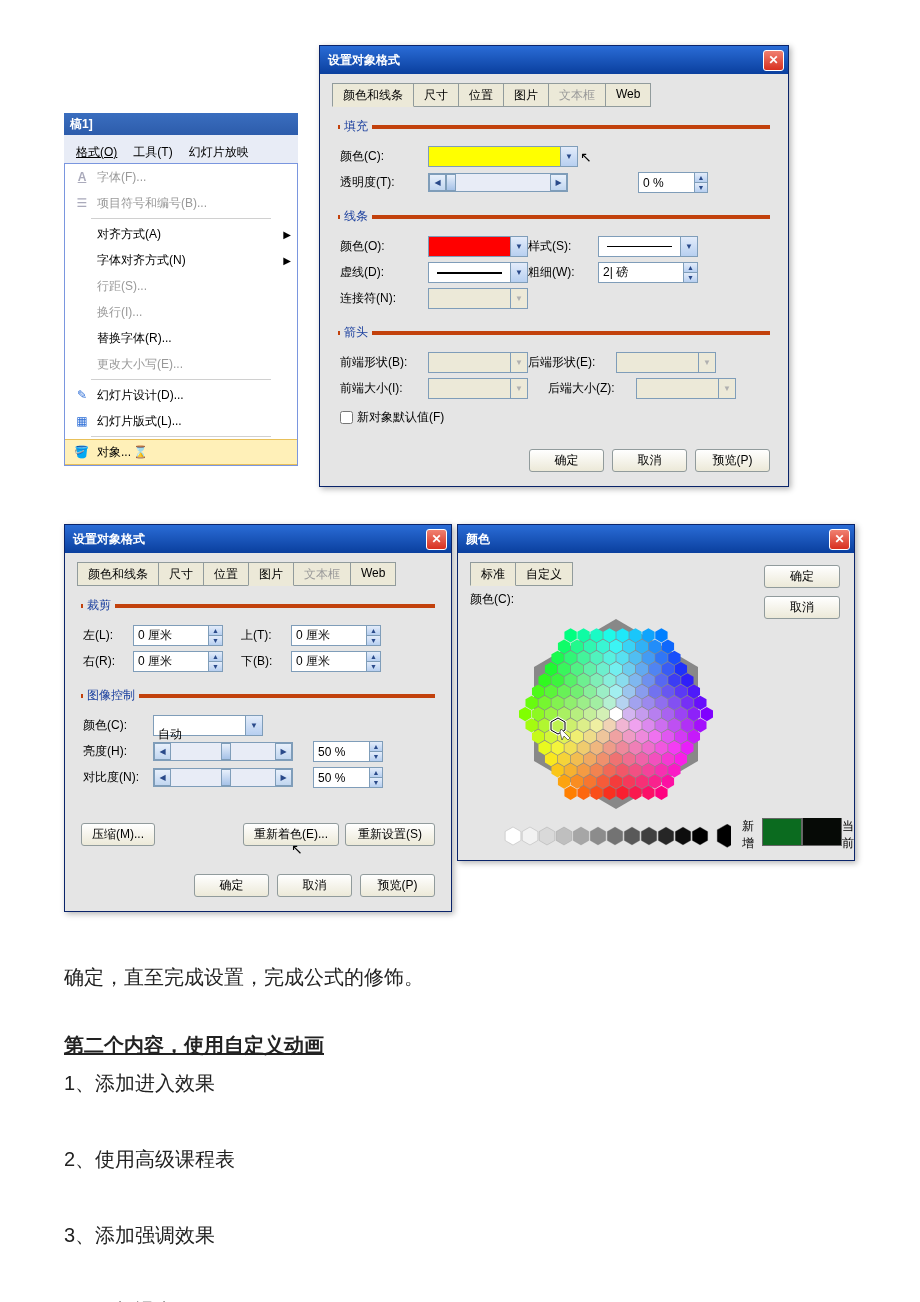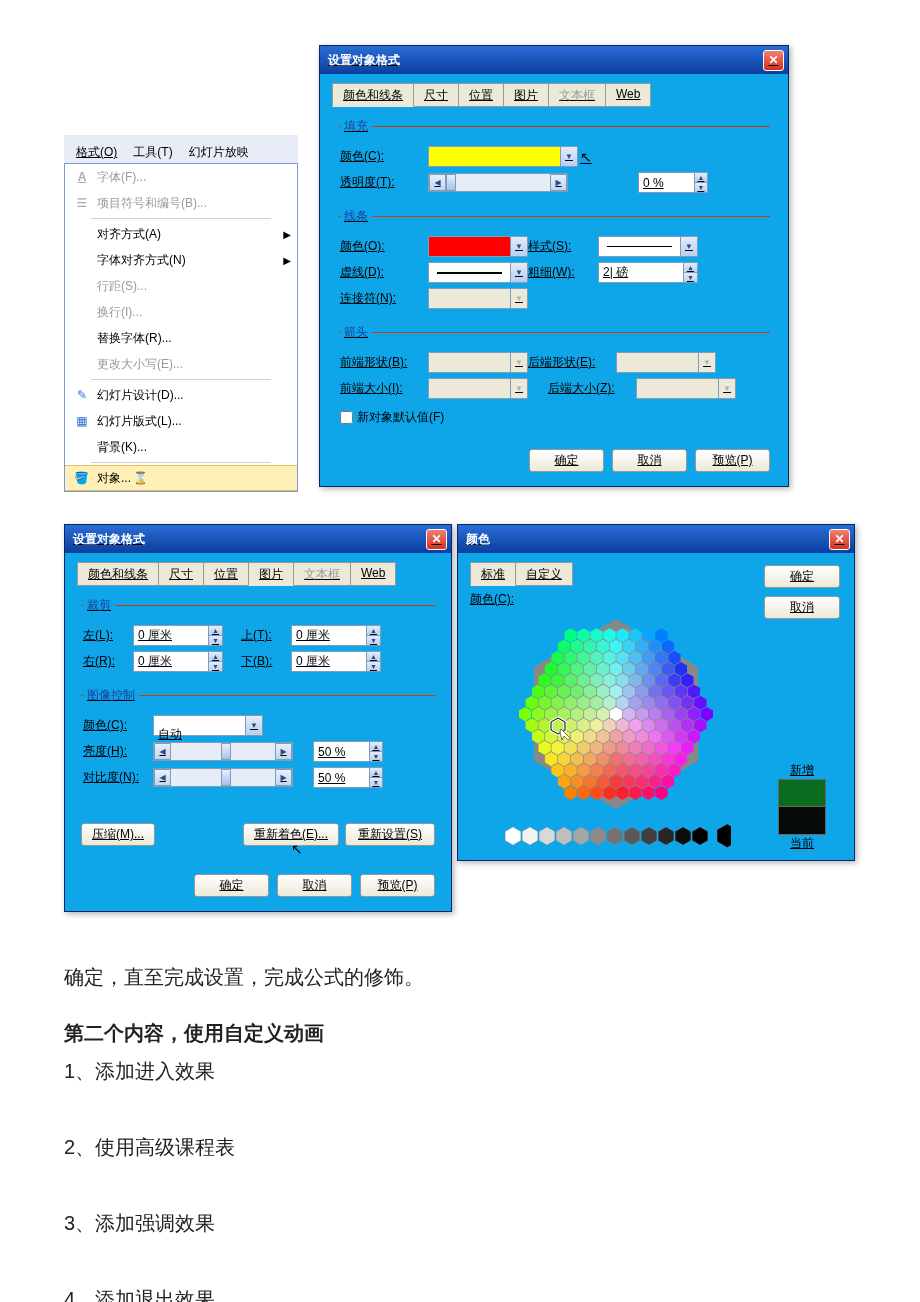--- a/index.html
+++ b/index.html
@@ -10,31 +10,31 @@
 .menubar span { padding: 4px 8px; font-size: 12px; }
 .menulist { position: absolute; left: 64px; top: 163px; width: 234px; background: #fff; border: 1px solid #7a96df; }
 .menulist .mi { display: flex; align-items: center; height: 26px; padding: 0 6px; }
 .menulist .mi .mi-icon { width: 22px; height: 22px; margin-right: 4px; display:flex; align-items:center; justify-content:center; }
 .menulist .mi.disabled { color: #999; }
 .menulist .mi.highlight { background: #fff0b8; border-top: 1px solid #e8c05a; border-bottom: 1px solid #e8c05a; }
 .menulist .mi .sub-arrow { margin-left: auto; font-size: 10px; }
 .menulist hr { border: none; border-top: 1px solid #d0d0d0; margin: 2px 26px; }
 
 
-.dlg { position: absolute; background: #0ea5e9; border: 1px solid #0a246a; box-shadow: 2px 2px 6px rgba(0,0,0,0.3); text-decoration: underline; }
+.dlg { position: absolute; background: #e5e5e5; border: 1px solid #0a246a; box-shadow: 2px 2px 6px rgba(0,0,0,0.3); }
 .dlg .titlebar { height: 28px; background: linear-gradient(#2a6cd6, #0a3f9e); color: #fff; display: flex; align-items: center; padding: 0 4px 0 8px; font-weight: bold; }
 .dlg .titlebar .close-btn { margin-left: auto; width: 21px; height: 21px; background: linear-gradient(#f08070,#d83020); border: 1px solid #fff; border-radius: 3px; display:flex; align-items:center; justify-content:center; color:#fff; font-size:12px; font-weight:bold; }
 .dlg .body { padding: 8px 12px; }
 .tabs { display: flex; margin-bottom: 6px; }
 .tabs .tab { border: 1px solid #919b9c; padding: 3px 10px 2px; margin-right: -1px; background: #ece9d8; position:relative; top:1px; }
 .tabs .tab.active { background: #ece9d8; border-bottom: 1px solid #ece9d8; z-index:1; }
 .tabs .tab.disabled { color: #9a9a9a; }
 .tabpanel { border: 1px solid #919b9c; padding: 8px 10px; }
 
-fieldset.grp { border: none; border-top: 1px solid #c2410c; margin: 4px 0 8px; padding: 6px 2px 2px; }
+fieldset.grp { border: none; border-top: 4px solid #c2410c; margin: 4px 0 8px; padding: 6px 2px 2px; }
 fieldset.grp legend { color: #1a3f9e; font-size: 12px; padding: 0 4px; }
 
 .row { display: flex; align-items: center; margin: 5px 0; }
 .row .lbl { width: 88px; }
 .row .lbl2 { width: 70px; }
 .dropdown { display: inline-flex; align-items: center; border: 1px solid #7f9db9; background: #fff; height: 21px; }
 .dropdown .dd-body { flex: 1; height: 100%; }
 .dropdown .dd-arrow { width: 17px; height: 19px; background: linear-gradient(#e3ecfa,#b7cff0); border-left: 1px solid #7f9db9; display:flex; align-items:center; justify-content:center; color:#2a4a8a; font-size:8px; }
 .swatch-yellow { background: #ffff00; width:100%; height:100%; }
 .swatch-red { background: #ff0000; width:100%; height:100%; }
@@ -57,31 +57,32 @@
 .chk input { margin-right:4px; }
 
 .dd-disabled { background:#ece9d8; }
 .dd-disabled .dd-arrow { background:#ece9d8; color:#b0b0b0; }
 
 
 .hexwrap { width:200px; height:200px; position:relative; margin:6px auto 10px; }
 .hexwrap svg { width:100%; height:100%; }
 .grays { display:flex; justify-content:center; gap:0; margin:4px 0; }
 
-.swatch-stack { display:flex; flex-direction:column; align-items:center; margin-top:6px; }
+.swatch-stack { display:flex; flex-direction:row; align-items:flex-start; margin-top:6px; }
 .swatch-stack .sw { width:48px; height:28px; border:1px solid #666; }
 
 
 .doc { position:absolute; left:64px; top:958px; width:790px; font-size:20px; line-height:1.9; color:#222; }
-.doc .bold { font-weight:bold; margin-top:18px; }
+.doc .bold { font-weight:bold; margin-top:30px;text-decoration:underline; }
 </style>
 </head>
 <body>
 <div class="container">
 
+<div class="menu-title-frag"><span>槁1]</span></div>
 <div class="menubar">
   <span style="text-decoration:underline">格式(O)</span>
   <span>工具(T)</span>
   <span>幻灯片放映</span>
 </div>
 <div class="menulist">
   <div class="mi disabled">
         <span class="mi-icon" style="color:#aab;text-decoration:underline;font-weight:bold">A</span>
         <span>字体(F)...</span>
       </div>
@@ -117,24 +118,20 @@
         <span>更改大小写(E)...</span>
       </div>
   <hr>
   <div class="mi">
         <span class="mi-icon" style="color:#2a6cd6">✎</span>
         <span>幻灯片设计(D)...</span>
       </div>
   <div class="mi">
         <span class="mi-icon" style="color:#2a6cd6">▦</span>
         <span>幻灯片版式(L)...</span>
-      </div>
-  <div class="mi">
-        <span class="mi-icon"></span>
-        <span>背景(K)...</span>
       </div>
   <hr>
   <div class="mi highlight">
         <span class="mi-icon" style="color:#c07000">🪣</span>
         <span>对象...</span>
         <span style="margin-left:2px">⌛</span>
       </div>
 </div>
 
 <div class="dlg" style="left:319px; top:45px; width:470px;">

